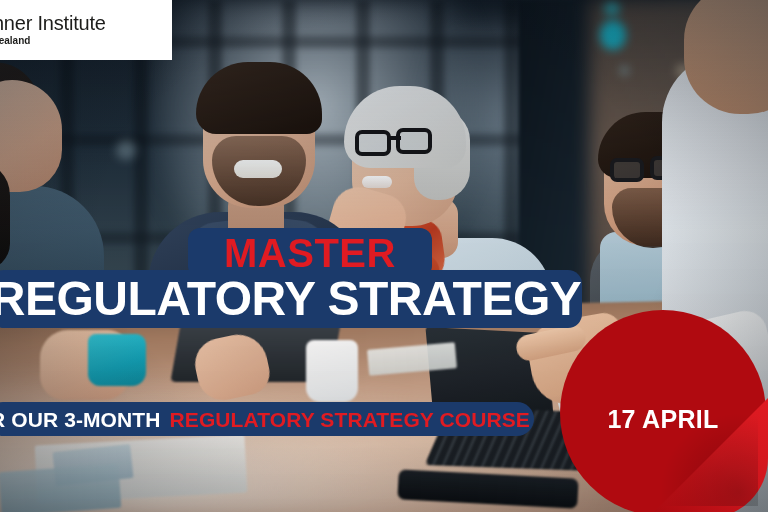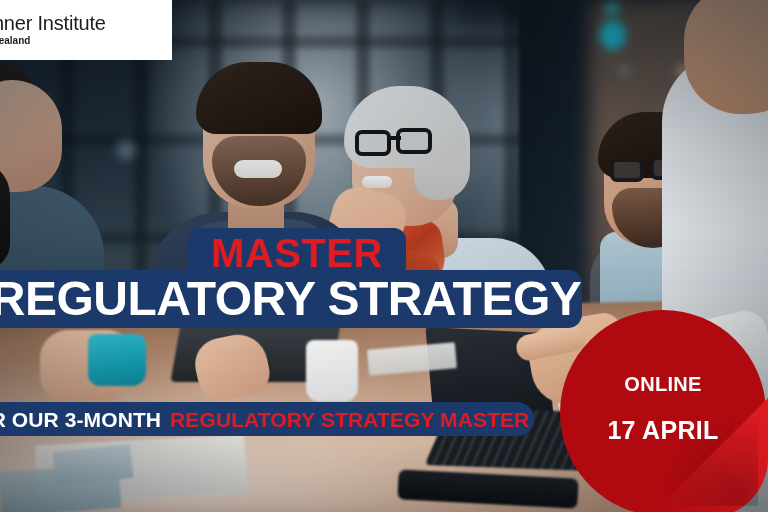--- a/index.html
+++ b/index.html
@@ -241,21 +241,21 @@
     margin-left:-18px;line-height:1.05;
   }
   .logo-sub{
     font-size:10px;color:#1d1d1b;white-space:nowrap;margin-left:-18px;
     font-weight:bold;line-height:1.2;margin-top:1px;
   }
 
   
   .badge{position:absolute;background:#1b3a6b;display:flex;align-items:center;justify-content:center;}
   .badge-master{
-    left:188px;top:228px;width:218px;height:50px;border-radius:12px;
+    left:188px;top:228px;width:244px;height:50px;border-radius:12px;
   }
   .badge-master span{
     color:#e01b22;font-size:40px;font-weight:bold;letter-spacing:.5px;line-height:1;
   }
   .badge-reg{
     left:-10px;top:270px;width:592px;height:58px;border-radius:14px;z-index:3;
   }
   .badge-reg span{
     color:#ffffff;font-size:48px;font-weight:bold;letter-spacing:-.5px;line-height:1;
     white-space:nowrap;
@@ -401,27 +401,26 @@
   </div>
 
   <div class="badge badge-reg">
     <span>REGULATORY STRATEGY</span>
   </div>
 
 
   <div class="badge badge-course">
     <div class="line">
       <span class="w">R OUR 3-MONTH</span>
-      <span class="r">REGULATORY STRATEGY MASTER</span>
+      <span class="r">REGULATORY STRATEGY COURSE</span>
     </div>
   </div>
 
   <div class="sticker">
     <div class="sticker-disc2"></div>
     <div class="sticker-peel"></div>
     <div class="sticker-shade"></div>
     <div class="sticker-text">
-      <div class="st-l1">ONLINE</div>
       <div class="st-date">17 APRIL</div>
     </div>
   </div>
 
 </div>
 
 </body></html>

